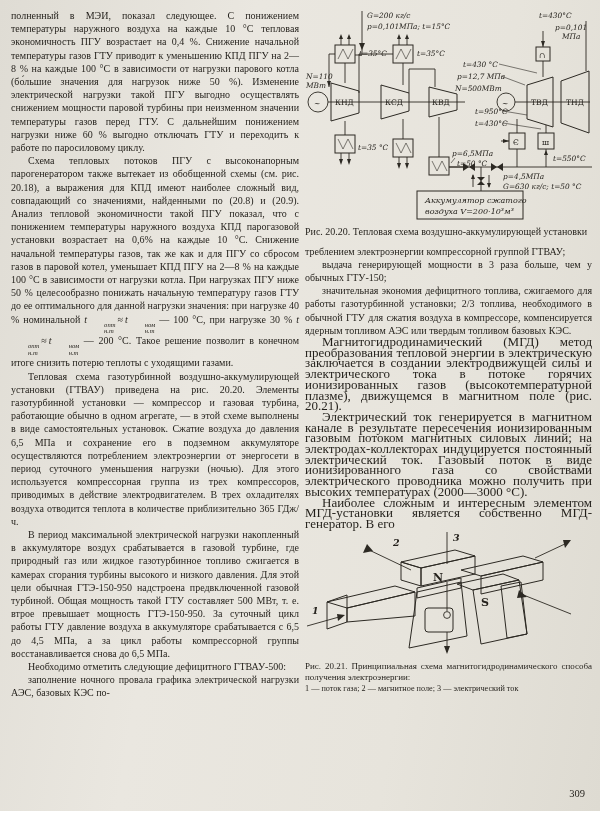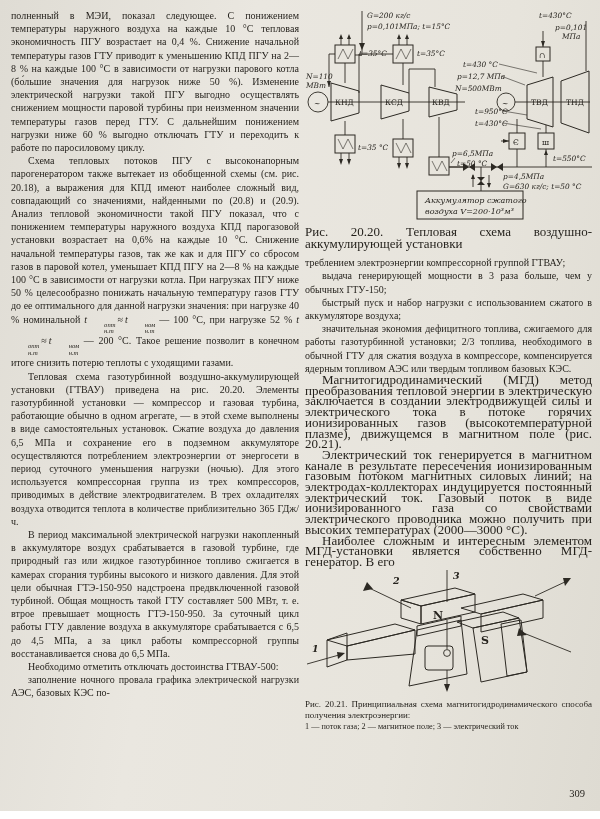--- a/index.html
+++ b/index.html
@@ -8,21 +8,21 @@
     background: linear-gradient(100deg, #dfdcd4 0%, #eae7e0 35%, #e7e4dc 70%, #dedbd2 100%);
     font-family:"Liberation Serif", serif;
     color:#221f1a;
   }
   .col { position:absolute; top:9px; }
   .col-left  { left:11px;  width:288px; }
   .col-right { left:305px; width:287px; }
   p { margin:0; text-align:justify; font-size:10px; line-height:13.2px; }
   p.ind { text-indent:17px; }
   p.small { font-size:13px; line-height:10.7px; }
-  .caption { font-size:13px; line-height:11.6px; text-align:justify; margin:3px 0 7px 0; }
+  .caption { font-size:10px; line-height:11.6px; text-align:justify; margin:3px 0 7px 0; }
   .caption2 { font-size:9px; line-height:11.2px; text-align:justify; margin:3px 0 0 0; }
   .legend { font-size:8.2px; line-height:10px; margin:1px 0 0 0; text-align:justify;}
   .heading { font-family:"Liberation Sans", sans-serif; font-weight:700;
              font-size:11.4px; line-height:14.6px; margin:9px 0 7px 0; text-align:left; }
   .pagenum { position:absolute; top:788px; left:305px; width:280px; text-align:right;
              font-size:10.5px; }
   .ss { display:inline-flex; flex-direction:column; vertical-align:-4px; text-align:left; }
   .ss span { font-size:6.6px; line-height:6.4px; font-style:italic; }
   .fvar { font-style:italic; }
   .approx { margin:0 2px; }
@@ -45,33 +45,33 @@
   <div class="col col-left">
     <p>полненный в МЭИ, показал следующее. С понижением температуры наружного воздуха на каждые 10 °С тепловая экономичность ПГУ возрастает на 0,4 %. Снижение начальной температуры газов ГТУ приводит к уменьшению КПД ПГУ на 2—8 % на каждые 100 °С в зависимости от нагрузки парового котла (бо́льшие значения для нагрузок ниже 50 %). Изменение электрической нагрузки такой ПГУ выгодно осуществлять снижением мощности паровой турбины при неизменном значении температуры газов перед ГТУ. С дальнейшим понижением нагрузки ниже 60 % выгодно отключать ГТУ и переходить к работе по паросиловому циклу.</p>
     <p class="ind"><span>Схема тепловых потоков ПГУ с высоконапорным парогенератором также вытекает из обобщенной схемы (см. рис. 20.18), а выражения для КПД имеют наиболее сложный вид, совпадающий со значениями, найденными по (20.8) и (20.9). Анализ тепловой экономичности такой ПГУ показал, что с понижением температуры наружного воздуха КПД парогазовой установки возрастает на 0,6% на каждые 10 °С. Снижение начальной температуры газов, так же как и для ПГУ со сбросом газов в паровой котел, уменьшает КПД ПГУ на 2—8 % на каждые 100 °С в зависимости от нагрузки котла. При нагрузках ПГУ ниже 50 % целесообразно понижать начальную температуру газов ГТУ до ее оптимального для данной нагрузки значения: при нагрузке 40 % номинальной</span>
       <span><span class="fvar">t</span><span class="ss">
             <span>опт</span>
             <span>н.т</span>
           </span><span class="approx">≈</span><span class="fvar">t</span><span class="ss">
             <span>ном</span>
             <span>н.т</span>
           </span></span>
-      <span>— 100 °С, при нагрузке 52 %</span>
+      <span>— 100 °С, при нагрузке 30 %</span>
       <span><span class="fvar">t</span><span class="ss">
             <span>опт</span>
             <span>н.т</span>
           </span><span class="approx">≈</span><span class="fvar">t</span><span class="ss">
             <span>ном</span>
             <span>н.т</span>
           </span></span>
       <span>— 200 °С. Такое решение позволит в конечном итоге снизить потерю теплоты с уходящими газами.</span>
     </p>
     <p class="ind">Тепловая схема газотурбинной воздушно-аккумулирующей установки (ГТВАУ) приведена на рис. 20.20. Элементы газотурбинной установки — компрессор и газовая турбина, работающие обычно в одном агрегате, — в этой схеме выполнены в виде самостоятельных установок. Сжатие воздуха до давления 6,5 МПа и сохранение его в подземном аккумуляторе осуществляются потреблением электроэнергии от энергосети в период суточного уменьшения нагрузки (ночью). Для этого используется компрессорная группа из трех компрессоров, приводимых в действие электродвигателем. В трех охладителях воздуха отводится теплота в количестве приблизительно 365 ГДж/ч.</p>
     <p class="ind">В период максимальной электрической нагрузки накопленный в аккумуляторе воздух срабатывается в газовой турбине, где природный газ или жидкое газотурбинное топливо сжигается в камерах сгорания турбины высокого и низкого давления. Для этой цели обычная ГТЭ-150-950 надстроена предвключенной газовой турбиной. Общая мощность такой ГТУ составляет 500 МВт, т. е. втрое превышает мощность ГТЭ-150-950. За суточный цикл работы ГТУ давление воздуха в аккумуляторе срабатывается с 6,5 до 4,5 МПа, а за цикл работы компрессорной группы восстанавливается снова до 6,5 МПа.</p>
-    <p class="ind">Необходимо отметить отключать достоинства ГТВАУ-500:</p>
+    <p class="ind">Необходимо отметить следующие дефицитного ГТВАУ-500:</p>
     <p class="ind">заполнение ночного провала графика электрической нагрузки АЭС, базовых КЭС по-</p>
   </div>
 
   <div class="col col-right">
 
     <svg width="287" height="214" viewBox="0 0 287 214">
 
       <g>
         <path class="ln" d="M57,2 V40 M57,40 V46 H50"></path>
         <polygon class="ah" points="54,34 60,34 57,41"></polygon>
@@ -210,21 +210,20 @@
         <polygon class="ah" points="236,32 240,32 238,38"></polygon>
       </g>
       <text x="234" y="9">t=430°С</text>
       <text x="250" y="21">p=0,101</text>
       <text x="257" y="30">МПа</text>
     </svg>
     <div class="caption">Рис. 20.20. Тепловая схема воздушно-аккумулирующей установки</div>
 
     <p>треблением электроэнергии компрессорной группой ГТВАУ;</p>
     <p class="ind">выдача генерирующей мощности в 3 раза больше, чем у обычных ГТУ-150;</p>
-    <p class="ind">быстрый пуск и набор нагрузки с использованием сжатого в аккумуляторе воздуха;</p>
     <p class="ind">значительная экономия дефицитного топлива, сжигаемого для работы газотурбинной установки; 2/3 топлива, необходимого в обычной ГТУ для сжатия воздуха в компрессоре, компенсируется ядерным топливом АЭС или твердым топливом базовых КЭС.</p>
 
 
     <p class="small ind">Магнитогидродинамический (МГД) метод преобразования тепловой энергии в электрическую заключается в создании электродвижущей силы и электрического тока в потоке горячих ионизированных газов (высокотемпературной плазме), движущемся в магнитном поле (рис. 20.21).</p>
     <p class="small ind">Электрический ток генерируется в магнитном канале в результате пересечения ионизированным газовым потоком магнитных силовых линий; на электродах-коллекторах индуцируется постоянный электрический ток. Газовый поток в виде ионизированного газа со свойствами электрического проводника можно получить при высоких температурах (2000—3000 °С).</p>
     <p class="small ind">Наиболее сложным и интересным элементом МГД-установки является собственно МГД-генератор. В его</p>
 
     <svg width="287" height="128" viewBox="0 0 287 128">
       <defs>
         <pattern id="hatchA" width="4" height="4" patternUnits="userSpaceOnUse" patternTransform="rotate(45)">

